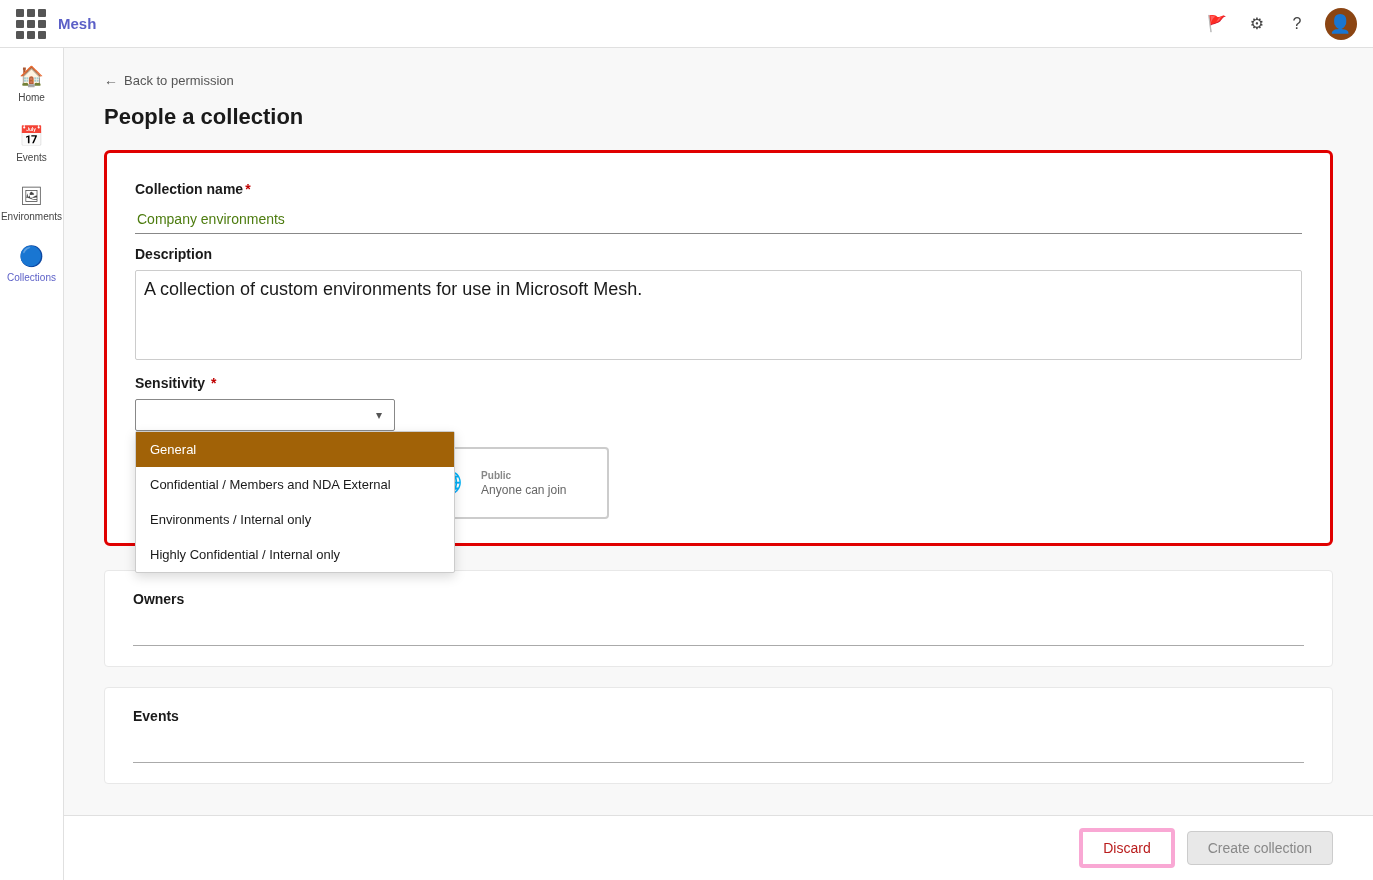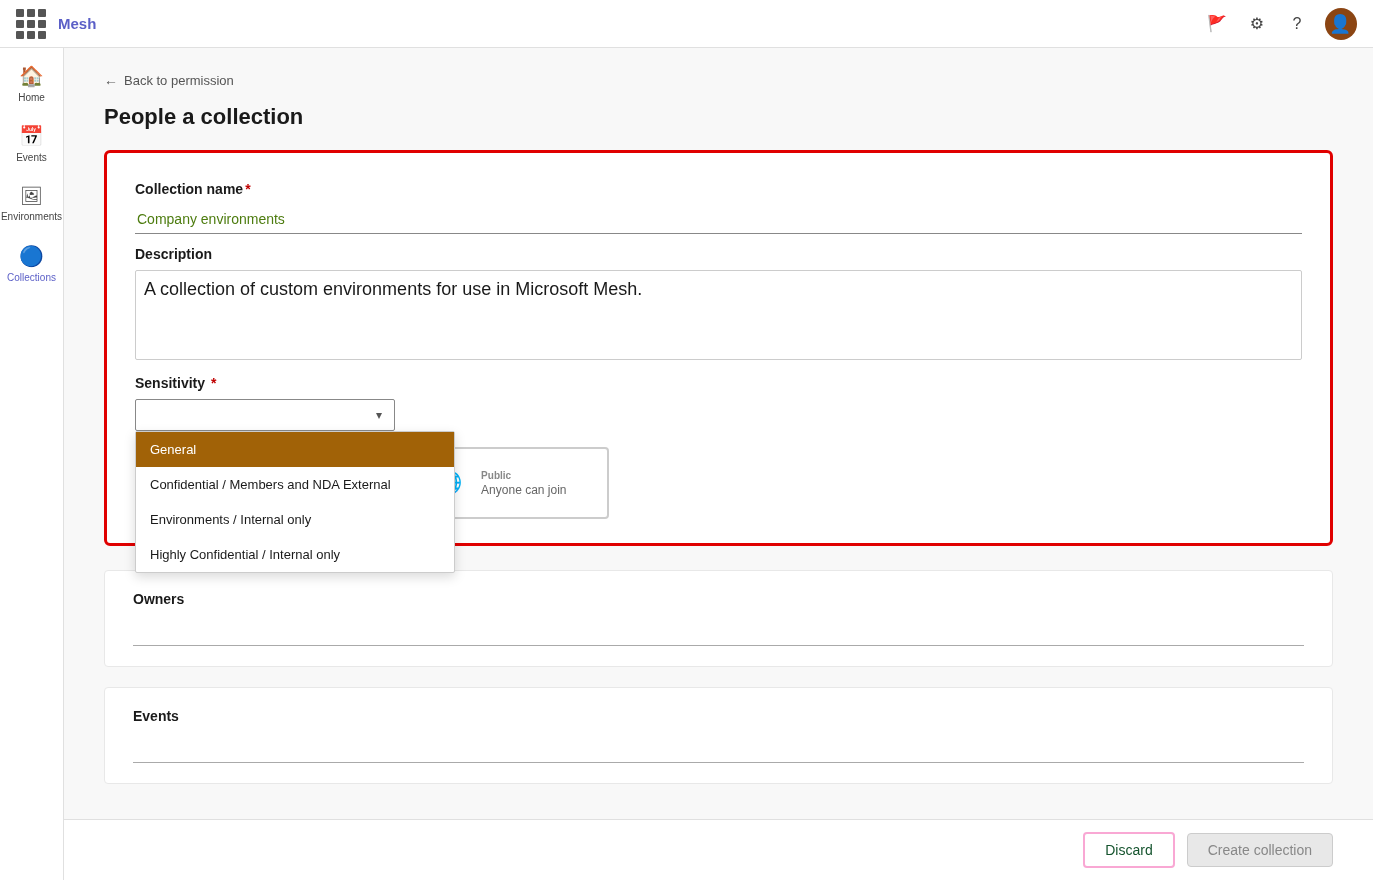--- a/index.html
+++ b/index.html
@@ -111,21 +111,21 @@
       position: fixed; bottom: 0; right: 0; left: 64px;
       background: #fff; border-top: 1px solid #e0e0e0;
       padding: 12px 40px; display: flex; justify-content: flex-end;
       gap: 12px; align-items: center;
     }
     .btn {
       padding: 8px 20px; border-radius: 4px; font-size: 14px;
       cursor: pointer; font-family: inherit;
     }
     .btn-discard {
-      background: #fff; border: 2px solid #f9a8d4; color: #14532d;
+      background: #fff; border: 4px solid #f9a8d4; color: #b91c1c;
     }
     .btn-create {
       background: #e8e8e8; border: 1px solid #ccc; color: #888; cursor: not-allowed;
     }
 
     
     .lock-circle {
       width: 36px; height: 36px; border-radius: 50%;
       border: 2px solid #5b5fc7; display: flex; align-items: center; justify-content: center;
       color: #5b5fc7; font-size: 16px;

